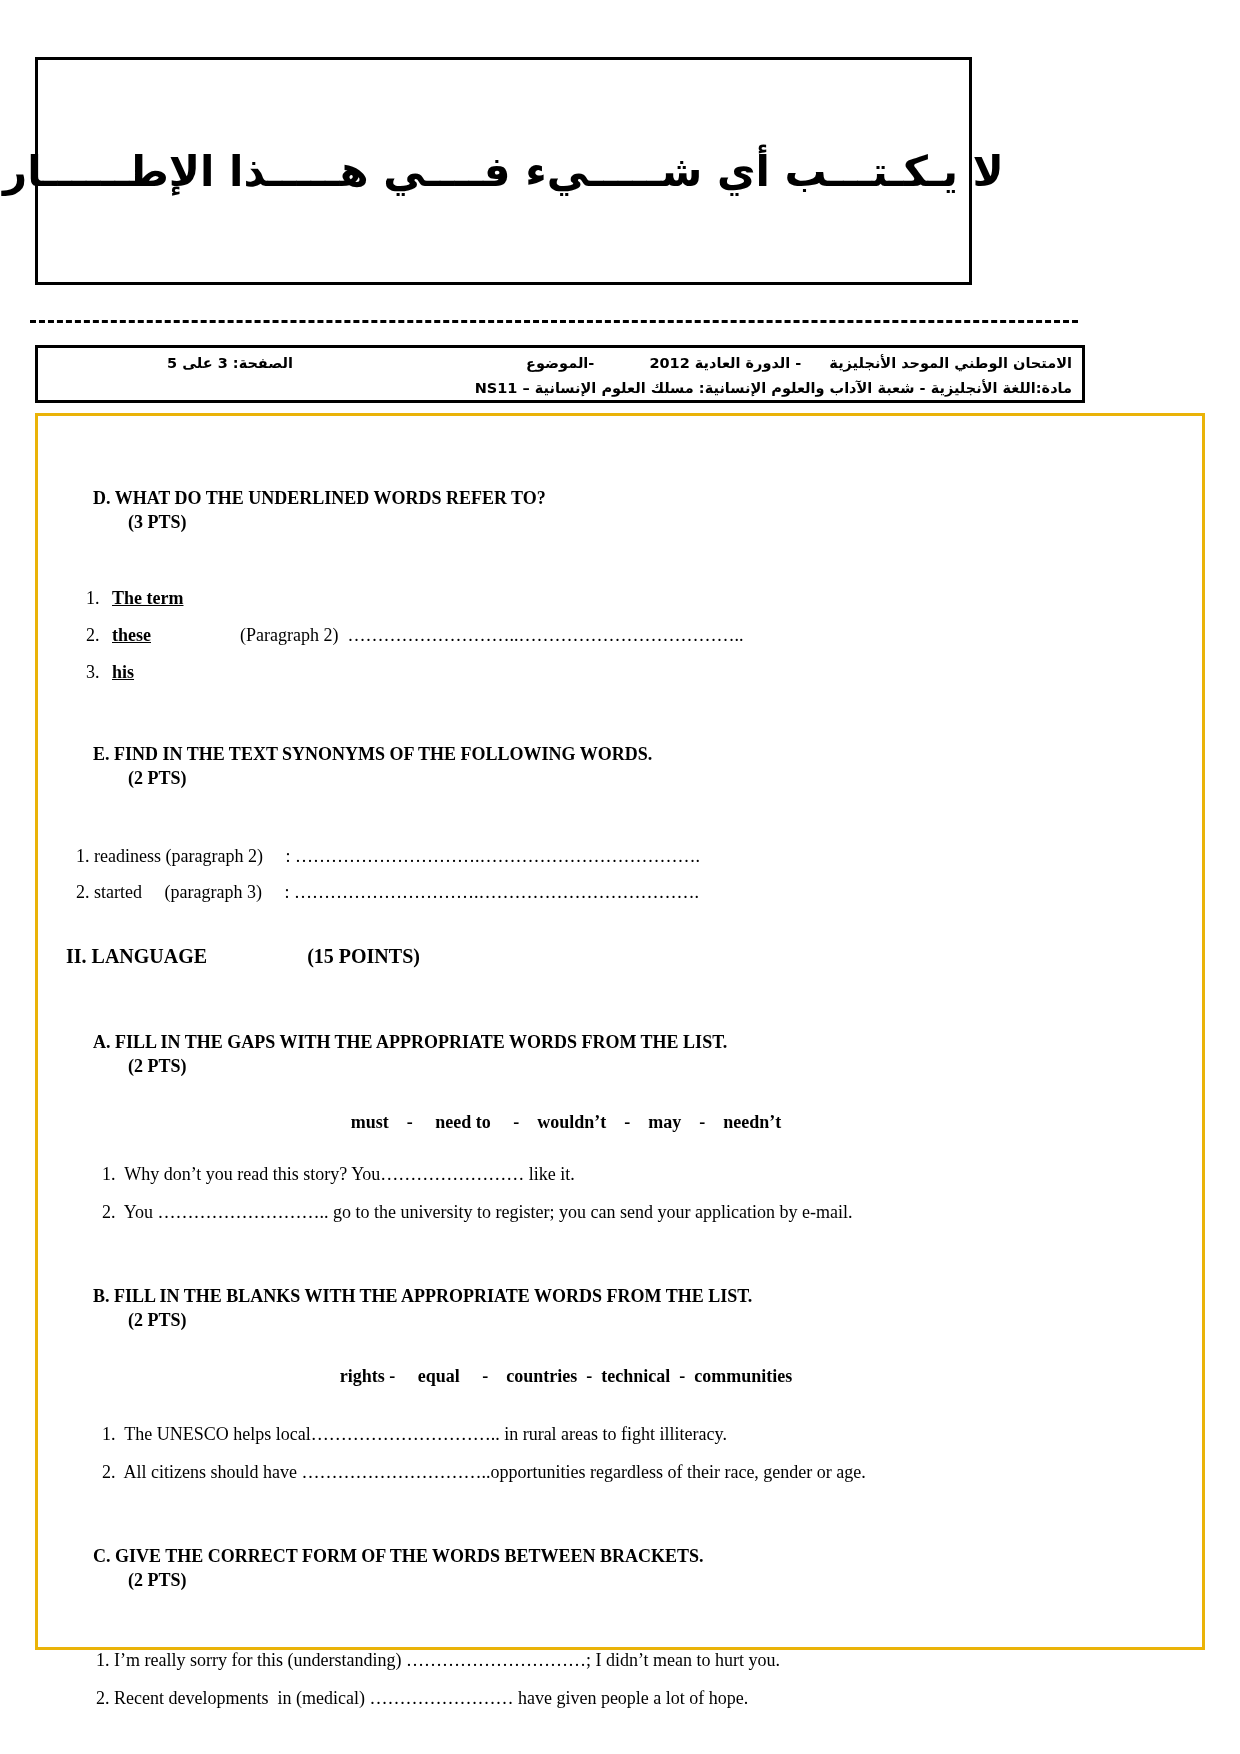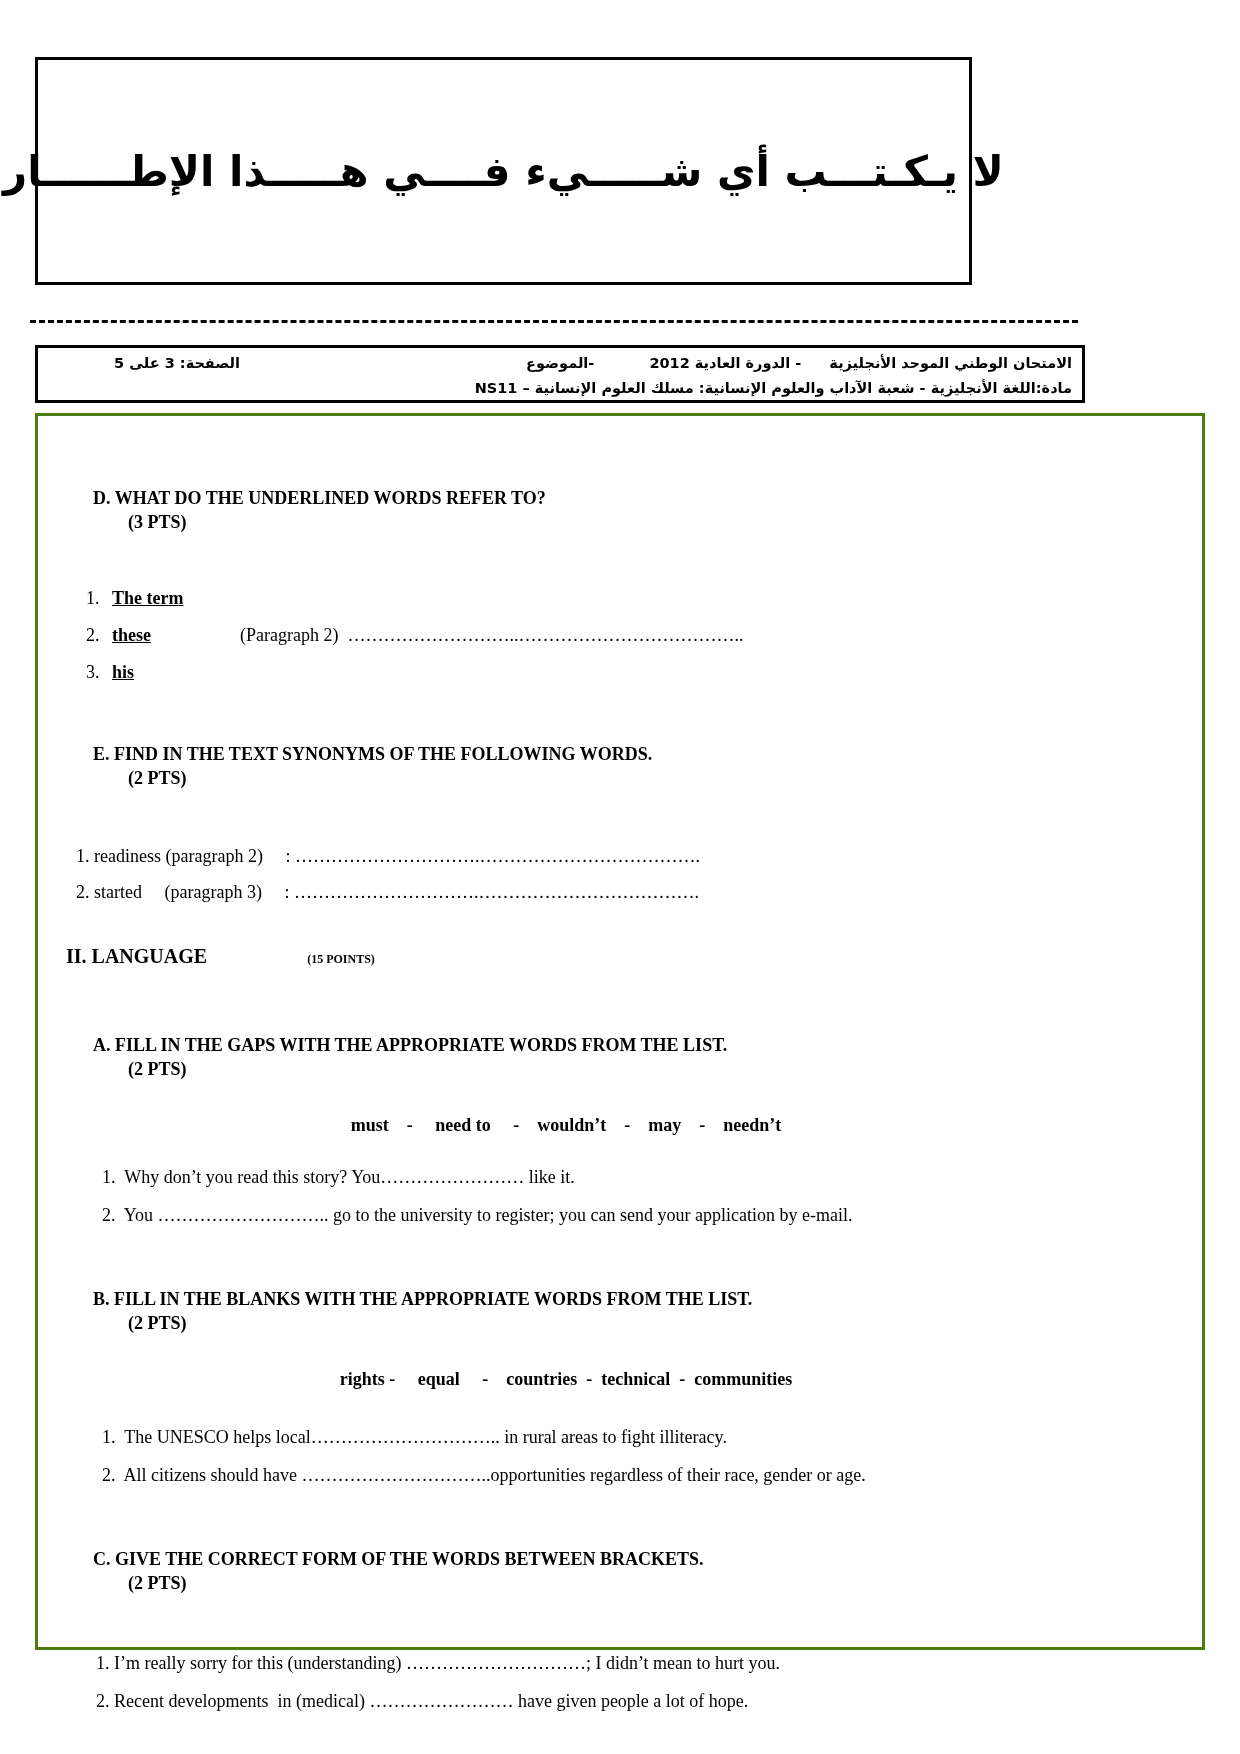--- a/index.html
+++ b/index.html
@@ -44,50 +44,50 @@
     font-size:14.5px;
     padding:3px 10px 2px 10px;
     line-height:25px;
   }
   .hline1 { display:flex; align-items:baseline; white-space:nowrap; }
   .h-title { margin-left:28px; }
   .h-session { margin-left:55px; }
   .h-doc { }
   .h-page {
     margin-right:auto;   
-    margin-left:66px;   
+    margin-left:119px;   
     white-space:nowrap;
   }
   .hline2 { text-align:right; white-space:nowrap; }
 
   
   .main-box {
     position:absolute; left:35px; top:413px;
     width:1170px; height:1237px;
-    border:3px solid #4d7c0f;
+    border:3px solid #eab308;
     padding:46px 45px 0 28px;
     font-size:18px;
     line-height:24px;
   }
 
   .sec-header { font-weight:bold; white-space:pre-wrap; }
   .pts { font-weight:bold; margin-left:35px; }
 
   .d-items { margin:28px 0 0 20px; }
   .d-row { display:flex; margin-bottom:13px; align-items:baseline; }
   .d-num { width:26px; flex:0 0 auto; }
   .d-word { width:128px; flex:0 0 auto; font-weight:bold; text-decoration:underline; }
   .d-rest { white-space:pre-wrap; }
 
   .e-header { margin-top:34px; }
   .e-items { margin:30px 0 0 10px; }
   .e-row { margin-bottom:12px; white-space:pre-wrap; }
 
   .lang-heading { margin-top:40px; font-weight:bold; font-size:20px; }
-  .lang-pts { margin-left:95px; font-size:12px; }
+  .lang-pts { margin-left:95px; font-size:20px; }
 
   .a-header { margin-top:38px; }
   .word-list {
     width:1000px; text-align:center;
     font-weight:bold; white-space:pre-wrap;
     margin-top:8px;
   }
   .a-items { margin:28px 0 0 36px; }
   .q-row { margin-bottom:14px; white-space:pre-wrap; }
 

